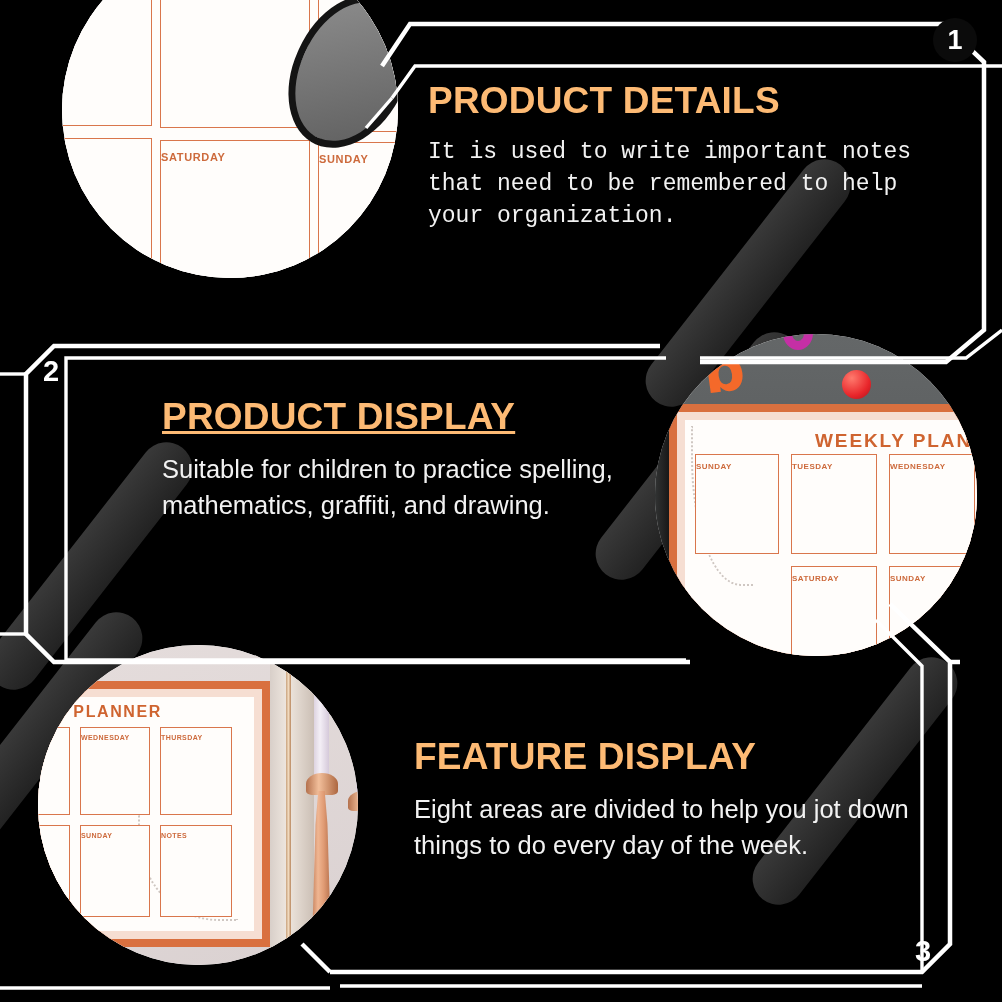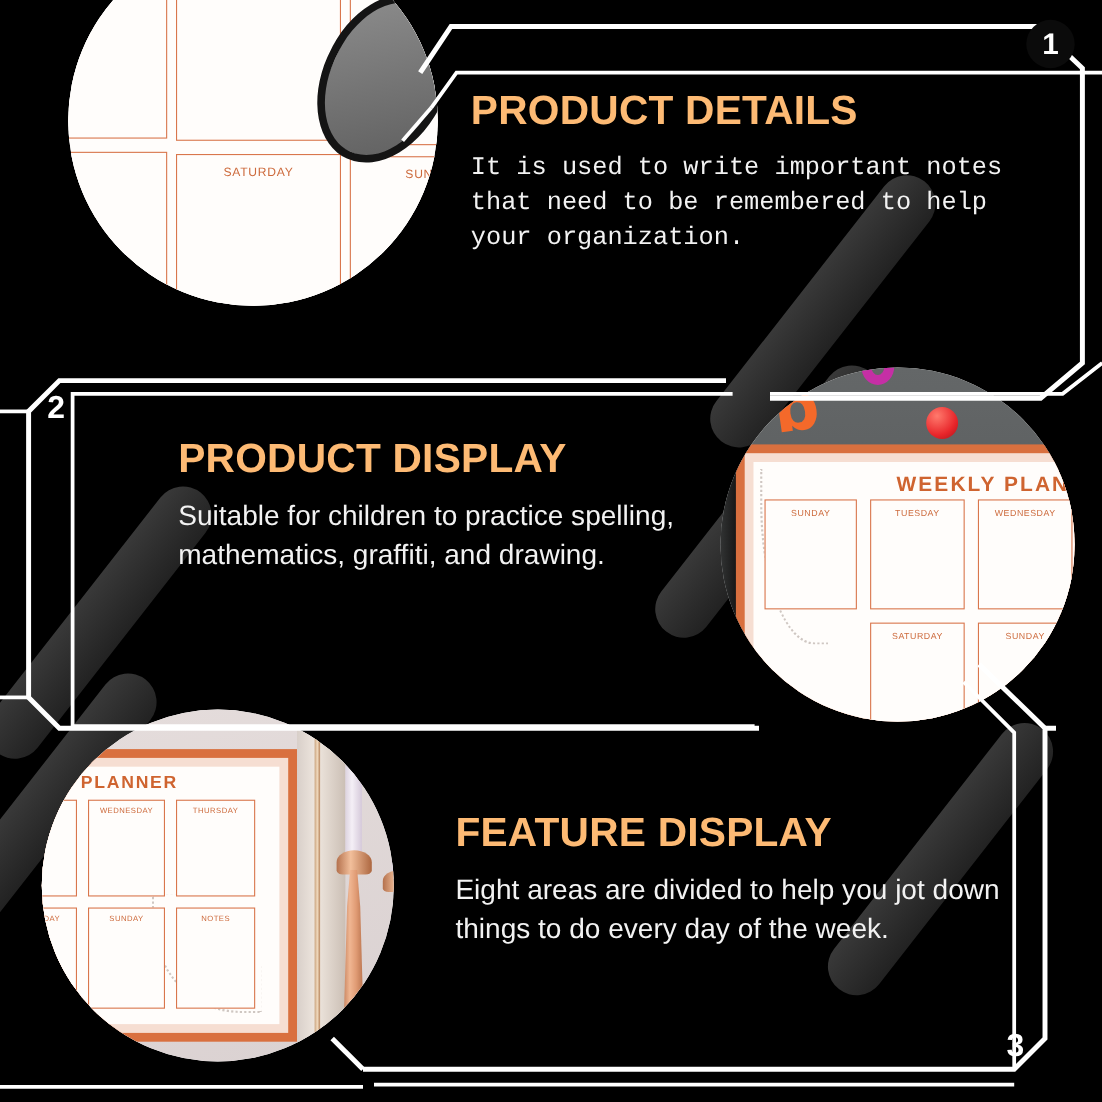--- a/index.html
+++ b/index.html
@@ -56,22 +56,22 @@
   .sheet-outer { position:absolute; background:#d9703f; }
   .sheet-mid   { position:absolute; background:#f6ded2; }
   .sheet-in    { position:absolute; background:#fffdfb; }
   .ptitle {
     position:absolute; color:#cf6430; white-space:nowrap;
     font-family:"Liberation Sans Narrow","Liberation Sans", sans-serif;
     font-weight:700; letter-spacing:.10em;
   }
   .cell { position:absolute; border:1.4px solid #d9764c; background:#fffdfb; }
   .cell span {
-    position:absolute; left:0; right:0; text-align:center;
-    color:#cd6a3c; font-weight:400;
+    position:absolute; left:0; right:0; text-align:left;
+    color:#cd6a3c; font-weight:700;
     font-family:"Liberation Sans Narrow","Liberation Sans", sans-serif;
     letter-spacing:.06em; white-space:nowrap;
   }
   .dots {
     position:absolute; border:0; border-left:2px dotted #cfc7c2;
     border-bottom:2px dotted #cfc7c2; border-radius:0 0 0 80%;
   }
 
   
   .eraser {
@@ -288,21 +288,21 @@
   <div class="badge" style="left:34px;top:352px;width:34px;height:38px;font-size:29px;">2</div>
 
   <div class="badge" style="left:906px;top:932px;width:34px;height:38px;font-size:29px;">3</div>
 
   <div class="block" style="left:428px;top:80px;width:530px;">
     <h2 style="font-size:37px;margin-bottom:14px;">PRODUCT DETAILS</h2>
     <p style="font-size:23px;line-height:1.40;font-family:Liberation Mono, monospace;">It is used to write important notes that need to be remembered to help your organization.</p>
   </div>
 
   <div class="block" style="left:162px;top:396px;width:470px;">
-    <h2 style="font-size:37px;margin-bottom:14px;">PRODUCT DISPLAY</h2>
+    <h2 style="font-size:37px;margin-bottom:14px;text-decoration:underline;">PRODUCT DISPLAY</h2>
     <p style="font-size:25.5px;line-height:1.40;">Suitable for children to practice spelling, mathematics, graffiti, and drawing.</p>
   </div>
 
   <div class="block" style="left:414px;top:736px;width:520px;">
     <h2 style="font-size:37px;margin-bottom:14px;">FEATURE DISPLAY</h2>
     <p style="font-size:25.5px;line-height:1.40;">Eight areas are divided to help you jot down things to do every day of the week.</p>
   </div>
 
 </div>
 

